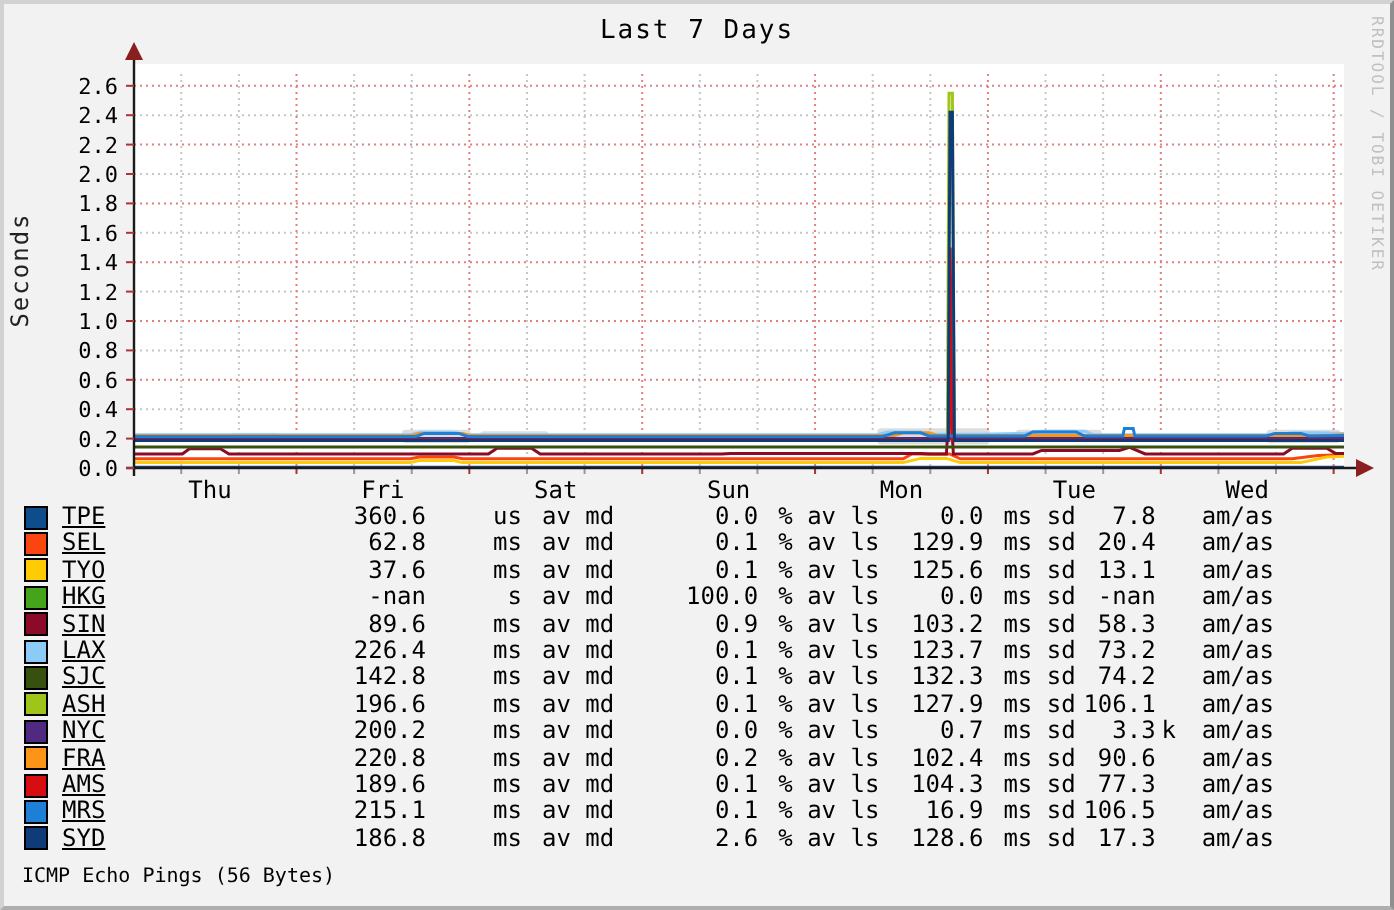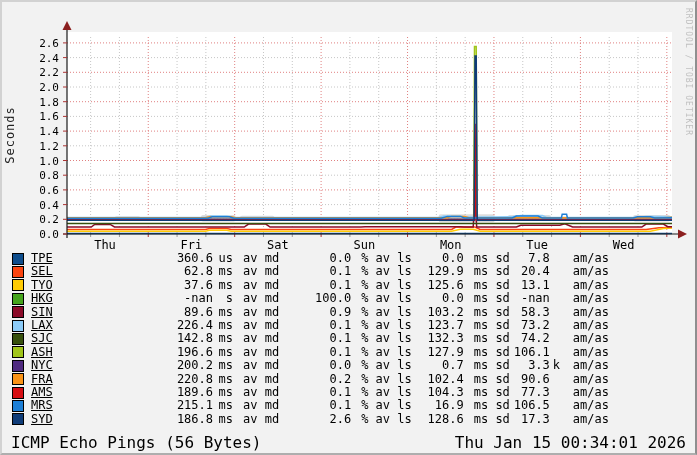--- a/index.html
+++ b/index.html
@@ -16,33 +16,34 @@
   #watermark{position:absolute;right:2px;top:6px;writing-mode:vertical-rl;
         font-size:8px;color:#c0c0c0;letter-spacing:1px;font-family:"DejaVu Sans Mono",monospace;}
   #chart{position:absolute;top:0;left:0;}
   #legend{position:absolute;top:250px;left:0;width:100%;}
   .lrow{display:flex;align-items:center;height:13.4px;font-size:12px;line-height:13.4px;white-space:pre;}
   .sw{width:10px;height:10px;margin-left:10px;border:1px solid #000;flex:0 0 auto;}
   .c{display:inline-block;}
   .name{width:42px;margin-left:7px;text-align:left;text-decoration:underline;}
   .v{text-align:right;}
   .vmd{width:140px;}
-  .u{width:20px;text-align:right;}
+  .u{width:20px;text-align:right;padding-left:28px;}
   .lbl{margin-left:10px;text-align:left;}
   .vls{width:72px;}
   .vsd{width:52px;}
   .vam{width:38px;margin-left:2px;}
   .k{width:13px;text-align:center;}
   #footer{position:absolute;top:431px;left:0;width:100%;display:flex;justify-content:space-between;
-        font-size:16px;padding:0 9px;box-sizing:border-box;}
+        font-size:10px;padding:0 9px;box-sizing:border-box;}
 </style>
 </head>
 <body>
 
 <div id="frame">
+  <div id="title">Last 7 Days</div>
   <div id="ylab">Seconds</div>
   <svg id="chart" width="693" height="250">
       <rect x="65" y="30" width="605.01" height="202" fill="#ffffff"></rect>
       <line x1="65" y1="217.3" x2="670.01" y2="217.3" stroke="#e08080" stroke-width="1" stroke-dasharray="1,2"></line>
       <line x1="65" y1="202.6" x2="670.01" y2="202.6" stroke="#c6c6c6" stroke-width="1" stroke-dasharray="1,2"></line>
       <line x1="65" y1="187.89999999999998" x2="670.01" y2="187.89999999999998" stroke="#e08080" stroke-width="1" stroke-dasharray="1,2"></line>
       <line x1="65" y1="173.2" x2="670.01" y2="173.2" stroke="#c6c6c6" stroke-width="1" stroke-dasharray="1,2"></line>
       <line x1="65" y1="158.5" x2="670.01" y2="158.5" stroke="#e08080" stroke-width="1" stroke-dasharray="1,2"></line>
       <line x1="65" y1="143.79999999999998" x2="670.01" y2="143.79999999999998" stroke="#c6c6c6" stroke-width="1" stroke-dasharray="1,2"></line>
       <line x1="65" y1="129.1" x2="670.01" y2="129.1" stroke="#e08080" stroke-width="1" stroke-dasharray="1,2"></line>
@@ -163,15 +164,14 @@
       <div class="lrow"><span class="sw" style="background: rgb(55, 80, 13);"></span><span class="c name">SJC</span><span class="c v vmd">142.8</span><span class="c u">ms</span><span class="c lbl">av md</span><span class="c v vls">0.1</span><span class="c lbl">% av ls</span><span class="c v vsd">132.3</span><span class="c lbl">ms sd</span><span class="c v vam">74.2</span><span class="c k"></span><span class="c lbl">am/as</span></div>
       <div class="lrow"><span class="sw" style="background: rgb(160, 197, 26);"></span><span class="c name">ASH</span><span class="c v vmd">196.6</span><span class="c u">ms</span><span class="c lbl">av md</span><span class="c v vls">0.1</span><span class="c lbl">% av ls</span><span class="c v vsd">127.9</span><span class="c lbl">ms sd</span><span class="c v vam">106.1</span><span class="c k"></span><span class="c lbl">am/as</span></div>
       <div class="lrow"><span class="sw" style="background: rgb(79, 42, 128);"></span><span class="c name">NYC</span><span class="c v vmd">200.2</span><span class="c u">ms</span><span class="c lbl">av md</span><span class="c v vls">0.0</span><span class="c lbl">% av ls</span><span class="c v vsd">0.7</span><span class="c lbl">ms sd</span><span class="c v vam">3.3</span><span class="c k">k</span><span class="c lbl">am/as</span></div>
       <div class="lrow"><span class="sw" style="background: rgb(251, 148, 23);"></span><span class="c name">FRA</span><span class="c v vmd">220.8</span><span class="c u">ms</span><span class="c lbl">av md</span><span class="c v vls">0.2</span><span class="c lbl">% av ls</span><span class="c v vsd">102.4</span><span class="c lbl">ms sd</span><span class="c v vam">90.6</span><span class="c k"></span><span class="c lbl">am/as</span></div>
       <div class="lrow"><span class="sw" style="background: rgb(214, 14, 18);"></span><span class="c name">AMS</span><span class="c v vmd">189.6</span><span class="c u">ms</span><span class="c lbl">av md</span><span class="c v vls">0.1</span><span class="c lbl">% av ls</span><span class="c v vsd">104.3</span><span class="c lbl">ms sd</span><span class="c v vam">77.3</span><span class="c k"></span><span class="c lbl">am/as</span></div>
       <div class="lrow"><span class="sw" style="background: rgb(29, 127, 214);"></span><span class="c name">MRS</span><span class="c v vmd">215.1</span><span class="c u">ms</span><span class="c lbl">av md</span><span class="c v vls">0.1</span><span class="c lbl">% av ls</span><span class="c v vsd">16.9</span><span class="c lbl">ms sd</span><span class="c v vam">106.5</span><span class="c k"></span><span class="c lbl">am/as</span></div>
       <div class="lrow"><span class="sw" style="background: rgb(15, 60, 120);"></span><span class="c name">SYD</span><span class="c v vmd">186.8</span><span class="c u">ms</span><span class="c lbl">av md</span><span class="c v vls">2.6</span><span class="c lbl">% av ls</span><span class="c v vsd">128.6</span><span class="c lbl">ms sd</span><span class="c v vam">17.3</span><span class="c k"></span><span class="c lbl">am/as</span></div>
     </div>
   <div id="footer">
     <span>ICMP Echo Pings (56 Bytes)</span>
-    <span>Thu Jan 15 00:34:01 2026</span>
   </div>
 </div>
 
 </body></html>

